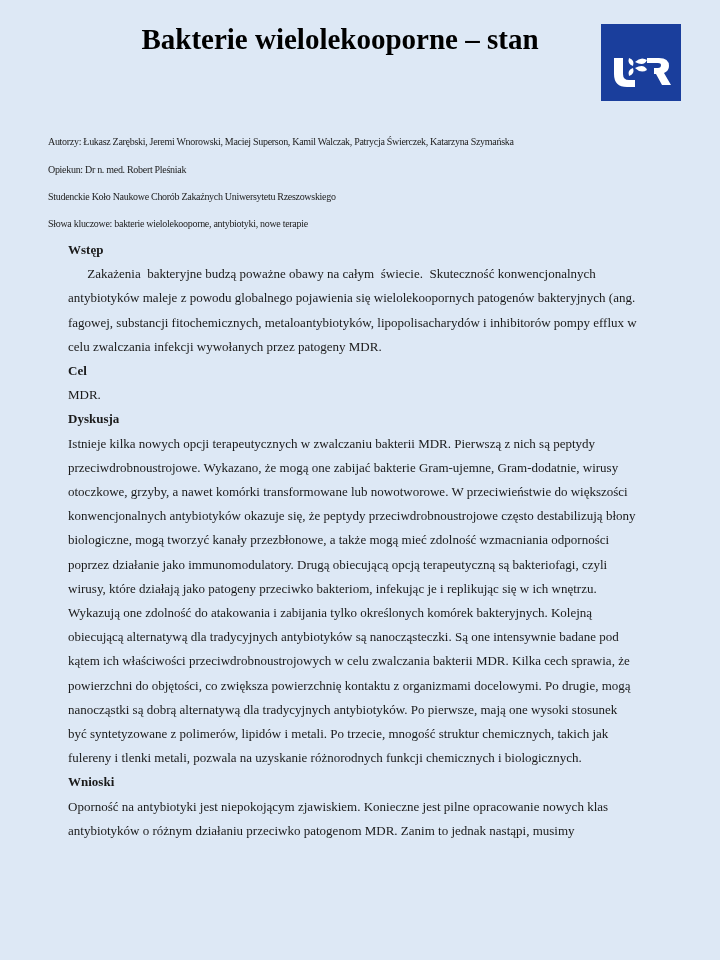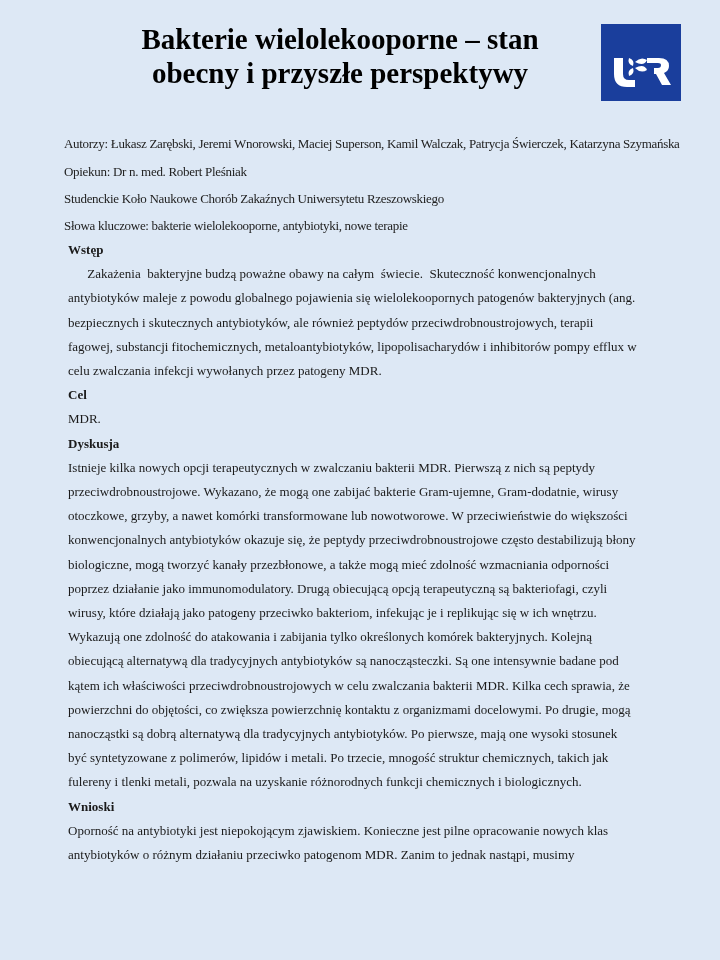--- a/index.html
+++ b/index.html
@@ -16,41 +16,40 @@
     font-family: "Liberation Serif", serif;
     font-weight: bold; font-size: 29px; line-height: 34px;
     color: #000;
   }
   .logo {
     position: absolute; left: 601px; top: 24px; width: 80px; height: 77px;
     background: #1a3e9c;
   }
   .logo svg { position: absolute; left: 0; top: 0; }
   .meta {
-    position: absolute; left: 64px; font-size: 13px; color: #222;
+    position: absolute; left: 48px; font-size: 10px; color: #222;
     letter-spacing: -0.3px; white-space: nowrap;
   }
   .content {
     position: absolute; left: 68px; top: 238px; width: 600px;
     font-size: 13px; line-height: 24.2px; color: #1a1a1a;
   }
   .content h2 {
     margin: 0; font-size: 13px; font-weight: bold; line-height: 24.2px;
   }
   .content p { margin: 0; text-align: left; }
   .content .line { display: block; white-space: nowrap; }
 </style>
 </head>
 <body>
 
 <div>
 
   <div class="title">
     <div>Bakterie wielolekooporne – stan</div>
-    <div>obecny i przyszłe perspektywy</div>
   </div>
 
   <div class="logo">
     <svg width="80" height="77" viewBox="0 0 80 77">
 
       <path d="M13 34 h9 v16 q0 6 6 6 h6 v7 h-8 q-13 0 -13 -13 z" fill="#ffffff"></path>
 
       <path d="M34 38 q6 -6 12 -2 q-3 7 -12 2 z" fill="#ffffff"></path>
       <path d="M34 44 q6 6 12 2 q-3 -7 -12 -2 z" fill="#ffffff"></path>
       <path d="M28 34 q-2 6 4 8 q2 -6 -4 -8 z" fill="#ffffff"></path>
@@ -64,21 +63,20 @@
   <div class="meta" style="top:164px;">Opiekun: Dr n. med. Robert Pleśniak</div>
   <div class="meta" style="top:191px;">Studenckie Koło Naukowe Chorób Zakaźnych Uniwersytetu Rzeszowskiego</div>
   <div class="meta" style="top:218px;">Słowa kluczowe: bakterie wielolekooporne, antybiotyki, nowe terapie</div>
 
   <div class="content">
     <section>
       <h2>Wstęp</h2>
       <p>
         <span class="line" style="white-space:pre;margin-left:16px;"> Zakażenia  bakteryjne budzą poważne obawy na całym  świecie.  Skuteczność konwencjonalnych</span>
         <span class="line">antybiotyków maleje  z powodu globalnego pojawienia  się wielolekoopornych  patogenów bakteryjnych (ang.</span>
-        <span class="line">bezpiecznych i skutecznych antybiotyków, ale również  peptydów przeciwdrobnoustrojowych,  terapii</span>
         <span class="line">fagowej,  substancji fitochemicznych,  metaloantybiotyków,  lipopolisacharydów i inhibitorów  pompy efflux  w</span>
         <span class="line">celu zwalczania  infekcji  wywołanych przez  patogeny MDR.</span>
       </p>
     </section>
     <section>
       <h2>Cel</h2>
       <p>
         <span class="line">MDR.</span>
       </p>
     </section>

